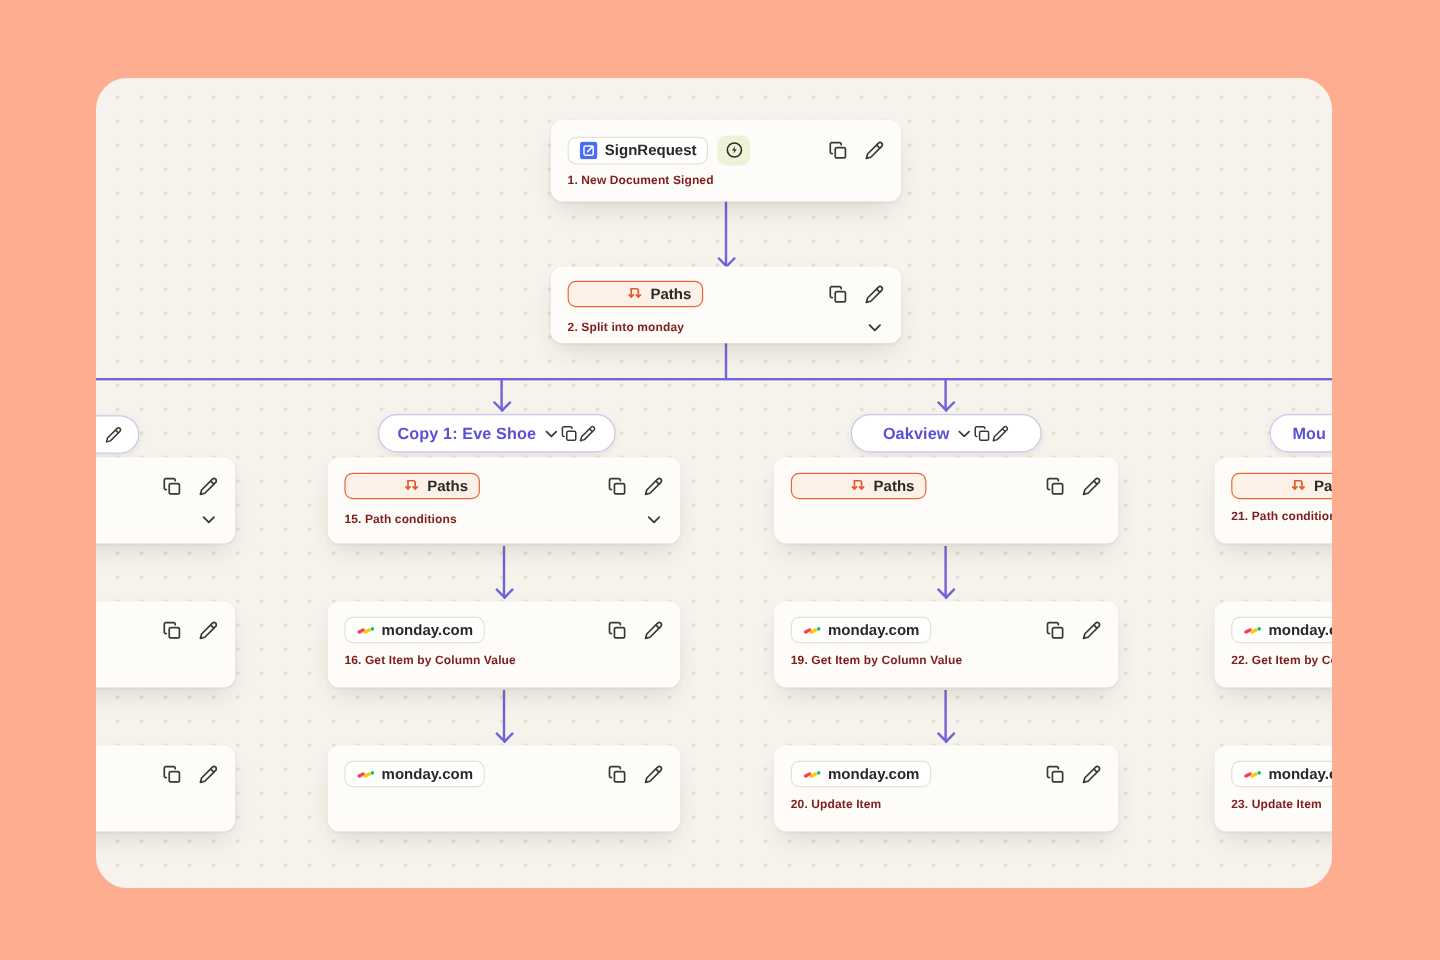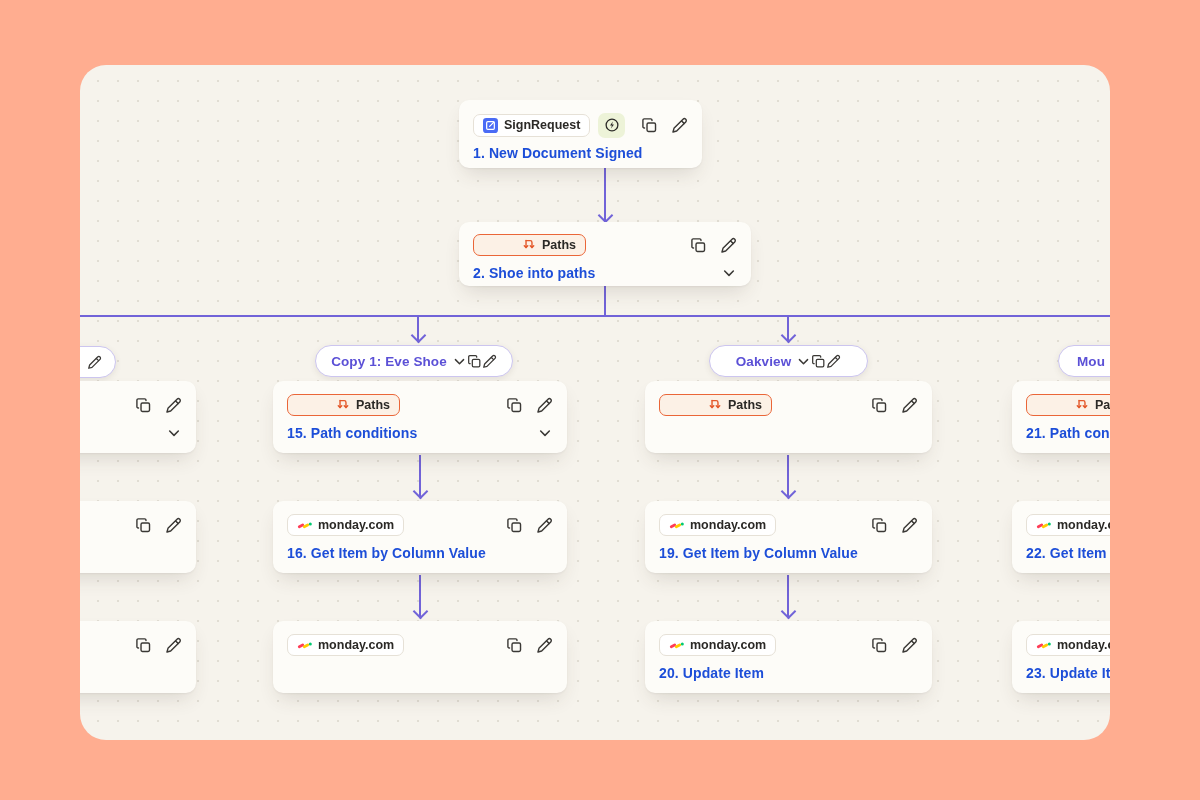--- a/index.html
+++ b/index.html
@@ -28,21 +28,21 @@
   .card{
     position:absolute;height:72px;background:#FDFCF8;border-radius:10px;
     box-shadow:0 1px 2px rgba(70,58,45,.06),0 10px 20px -6px rgba(70,58,45,.16);
     padding:11px 14px;box-sizing:border-box;
   }
   .card.trigger{height:68px;padding-top:12px;}
   .card.split{height:64px;padding-top:10px;}
   .row1{display:flex;align-items:center;gap:8px;height:26px;}
   .row2{display:flex;align-items:center;margin-top:7px;}
   .actions{margin-left:auto;display:flex;align-items:center;gap:13px;}
-  .title{font-size:14px;color:#1d4ed8;letter-spacing:.1px;white-space:nowrap;}
+  .title{font-size:10px;color:#7f1d1d;letter-spacing:.1px;white-space:nowrap;}
   .title b{font-weight:800;}
   .title .t{font-weight:600;}
   .row2 .chev{margin-left:auto;}
   
   .badge{
     display:inline-flex;align-items:center;gap:6px;
     background:#FFFFFF;border:1px solid #E6E1D7;border-radius:7px;
     padding:3px 9px;font-size:12.5px;font-weight:700;color:#2B2926;white-space:nowrap;
   }
   .badge.paths{background:#FCF1E6;border:1.4px solid #EA6638;padding-left:48px;}
@@ -108,21 +108,21 @@
   <div class="vline head" style="left:524px;top:103px;height:53px"></div>
   <div class="vline" style="left:524px;top:221px;height:30px"></div>
   <div class="hline" style="top:250px"></div>
   <div class="vline head" style="left:337px;top:251px;height:25px"></div>
   <div class="vline head" style="left:707px;top:251px;height:25px"></div>
   <div class="vline head" style="left:339px;top:390px;height:42px"></div>
   <div class="vline head" style="left:339px;top:510px;height:42px"></div>
   <div class="vline head" style="left:707px;top:390px;height:42px"></div>
   <div class="vline head" style="left:707px;top:510px;height:42px"></div>
 
-  <div class="card trigger" style="left:379px;top:35px;width:243px">
+  <div class="card trigger" style="left:379px;top:35px;width:292px">
     <div class="row1">
       <span class="badge">
         <svg class="ic" width="15" height="15">
             <use href="#i-sign"></use>
           </svg>
         <span>SignRequest</span>
       </span>
       <span class="instant">
         <svg class="ic" width="16" height="16">
             <use href="#i-bolt"></use>
@@ -153,21 +153,21 @@
       <span class="actions">
         <svg class="ic" width="17" height="17">
             <use href="#i-copy"></use>
           </svg>
         <svg class="ic" width="17" height="17">
             <use href="#i-pencil"></use>
           </svg>
       </span>
     </div>
     <div class="row2">
-      <span class="title"><b>2.</b> <span class="t">Shoe into paths</span></span>
+      <span class="title"><b>2.</b> <span class="t">Split into monday</span></span>
       <svg class="ic chev" width="16" height="16">
           <use href="#i-chevron"></use>
         </svg>
     </div>
   </div>
 
   <div class="pill end" style="left:-160px;top:281px;width:196px">
 
     <svg class="ic" width="15" height="15">
         <use href="#i-pencil" style="stroke:#5B50D6"></use>

